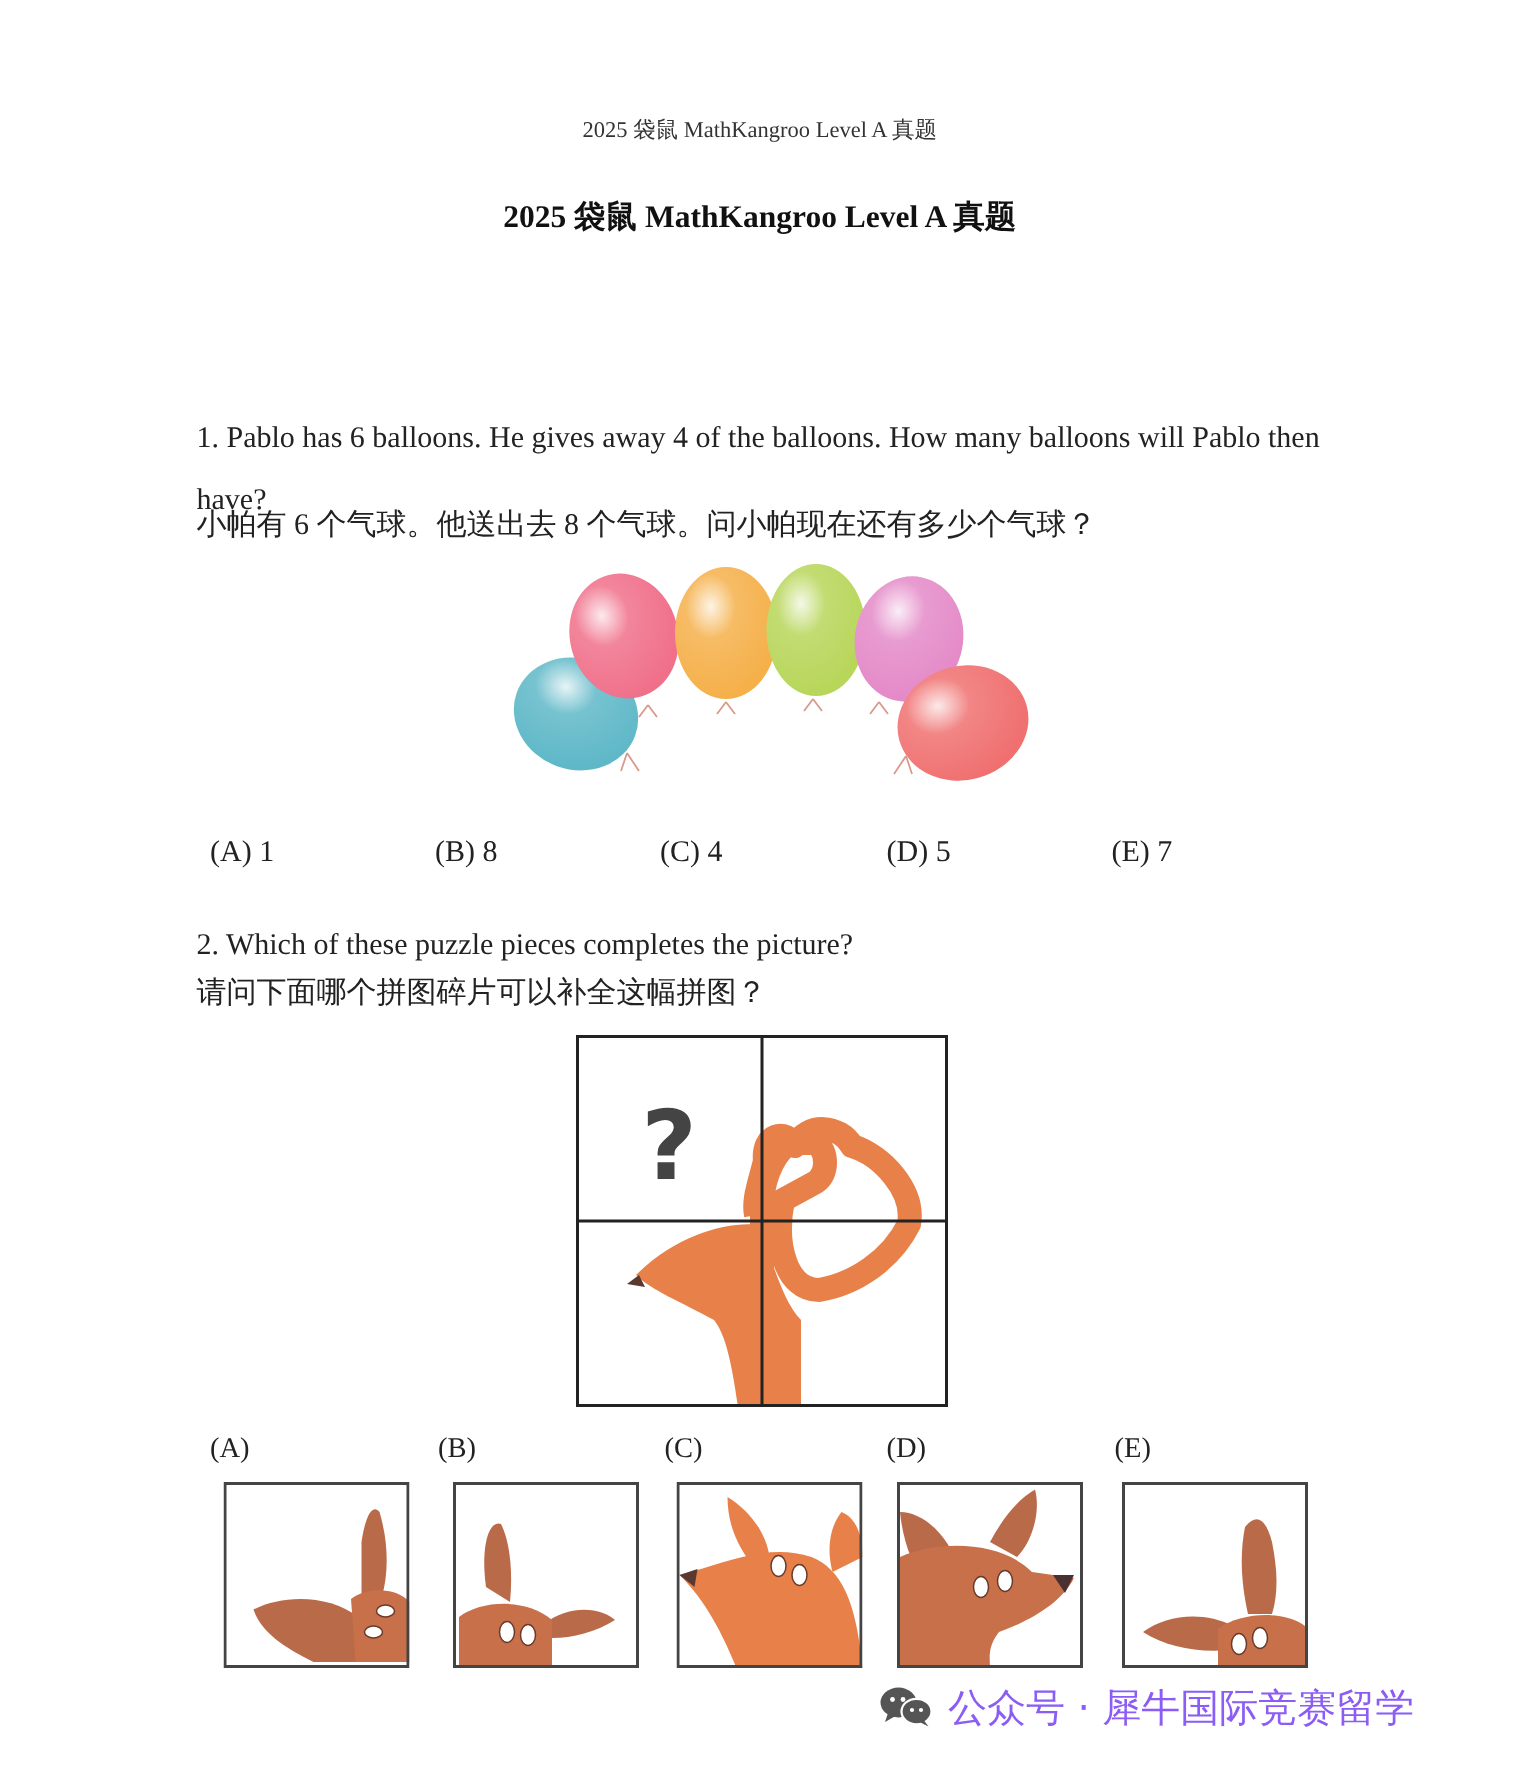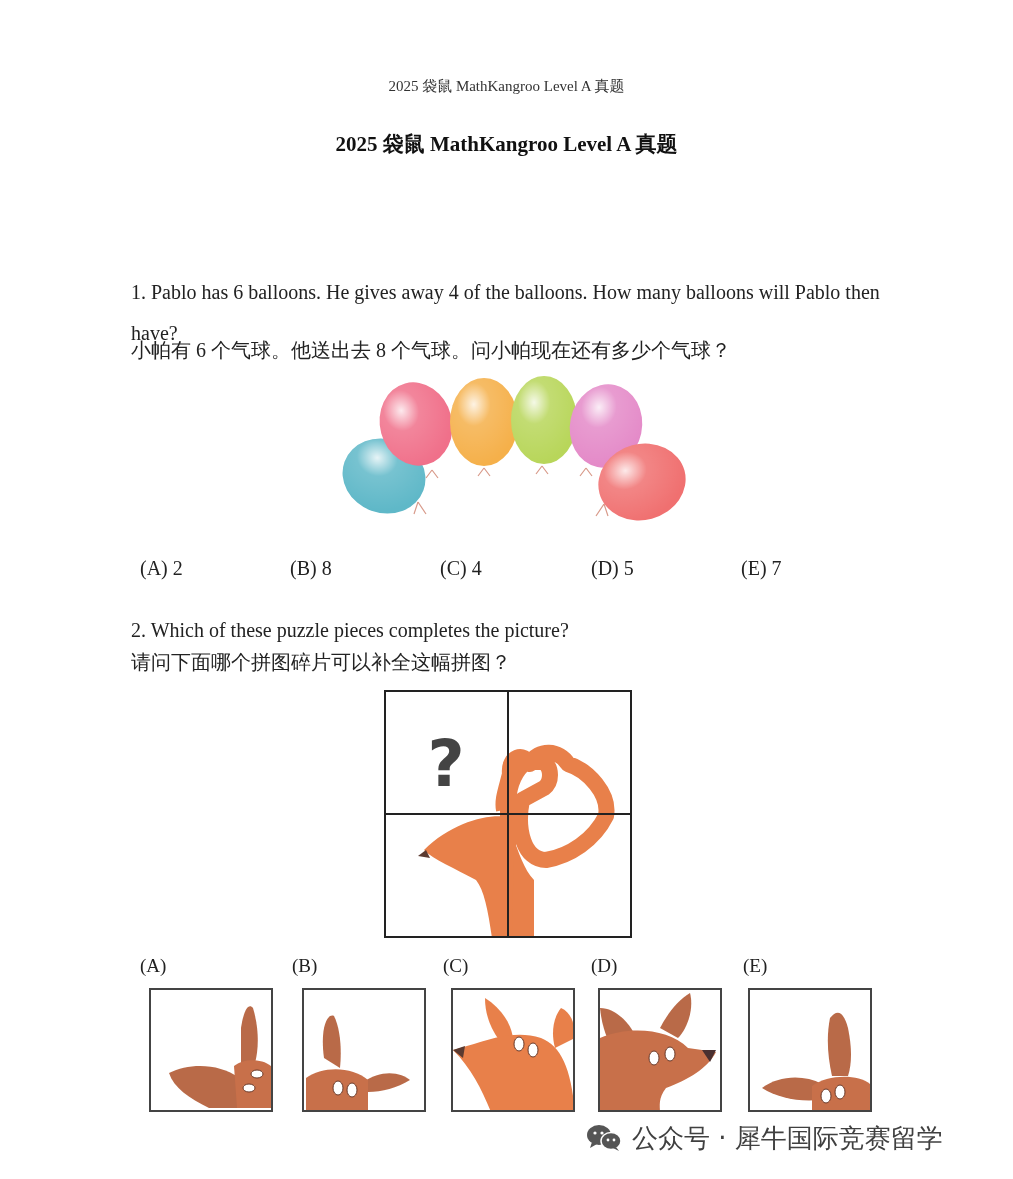--- a/index.html
+++ b/index.html
@@ -14,21 +14,21 @@
   .q1-zh { top: 330px; }
   .q2-en { top: 610px; text-align: right; }
   .q2-zh { top: 642px; }
   .options-row { position: absolute; top: 557px; left: 140px; width: 700px; height: 30px; font-size: 20px; }
   .options-row .opt { position: absolute; top: 0; }
   .balloons { position: absolute; left: 336px; top: 374px; width: 356px; height: 156px; }
   .puzzle { position: absolute; left: 384px; top: 690px; width: 248px; height: 248px; }
   .piece-label { position: absolute; top: 955px; font-size: 19px; }
   .piece { position: absolute; top: 988px; width: 124px; height: 124px; }
   .footer { position: absolute; left: 586px; top: 1118px; height: 40px; display: flex; align-items: center; gap: 10px;
-    font-family: "DejaVu Sans", sans-serif; font-size: 26px; color: #404040; }
+    font-family: "DejaVu Sans", sans-serif; font-size: 26px; color: #8b5cf6; }
   .footer svg { display: block; }
 </style>
 </head>
 <body>
 
 <div class="running-head">2025  袋鼠 MathKangroo Level A 真题</div>
 <div class="doc-title">2025  袋鼠 MathKangroo Level A 真题</div>
 
 <div class="q-text q1-en">1.  Pablo has 6 balloons. He gives away 4 of the balloons. How many balloons will Pablo then have?</div>
 <div class="q-text q1-zh">小帕有 6 个气球。他送出去 8 个气球。问小帕现在还有多少个气球？</div>
@@ -73,21 +73,21 @@
         <ellipse cx="270" cy="52" rx="36" ry="42" transform="rotate(12 270 52)" fill="url(#shine)"></ellipse>
       </g>
     <g>
         <ellipse cx="306" cy="108" rx="44" ry="38" transform="rotate(-15 306 108)" fill="#f07070"></ellipse>
         <ellipse cx="306" cy="108" rx="44" ry="38" transform="rotate(-15 306 108)" fill="url(#shine)"></ellipse>
       </g>
   </svg>
 </div>
 
 <div class="options-row">
-  <span class="opt" style="left:0">(A) 2</span>
+  <span class="opt" style="left:0">(A) 1</span>
   <span class="opt" style="left:150px">(B) 8</span>
   <span class="opt" style="left:300px">(C) 4</span>
   <span class="opt" style="left:451px">(D) 5</span>
   <span class="opt" style="left:601px">(E) 7</span>
 </div>
 
 <div class="q-text q2-en">2.  Which of these puzzle pieces completes the picture?</div>
 <div class="q-text q2-zh">请问下面哪个拼图碎片可以补全这幅拼图？</div>
 
 <div class="puzzle">

